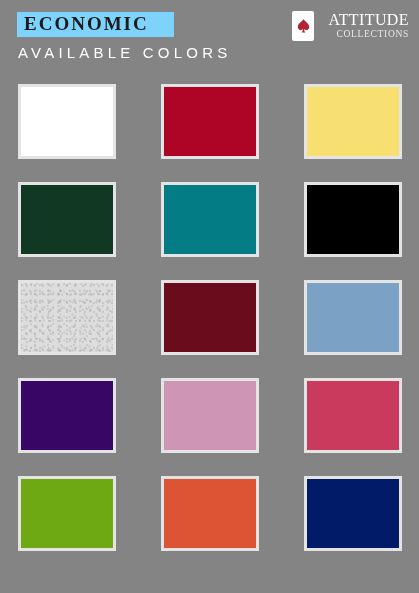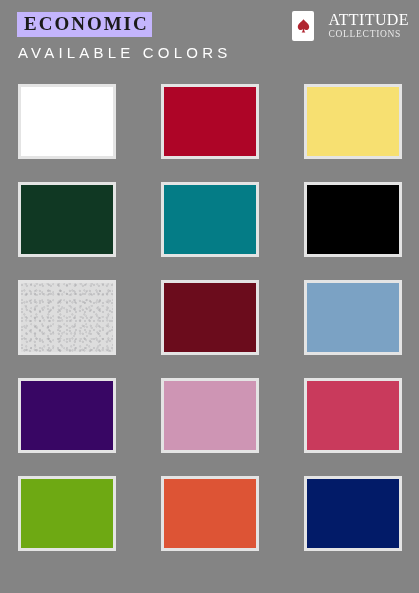--- a/index.html
+++ b/index.html
@@ -23,22 +23,22 @@
   
   .header {
     position: relative;
     height: 72px;
     padding: 0;
   }
   .title-box {
     position: absolute;
     left: 17px;
     top: 12px;
-    background: #c4b5fd;
-    padding: 2px 3px 3px 7px;
+    background: #7dd3fc;
+    padding: 2px 25px 3px 7px;
     line-height: 1;
   }
   .title-text {
     font-family: "Liberation Serif", serif;
     font-size: 19px;
     font-weight: 700;
     color: #1b1b1b;
     letter-spacing: 2.0px;
     line-height: 1.05;
     display: block;
@@ -91,20 +91,21 @@
     letter-spacing: 0.4px;
     line-height: 1.02;
   }
   .logo-line2 {
     font-family: "Liberation Serif", serif;
     font-size: 9.5px;
     font-weight: 400;
     color: #e8e8e8;
     letter-spacing: 0.7px;
     line-height: 1.15;
+    text-align: right;
   }
 
   
   .grid {
     position: absolute;
     left: 18px;
     top: 84px;
     width: 384px;
     display: grid;
     grid-template-columns: repeat(3, 98px);

